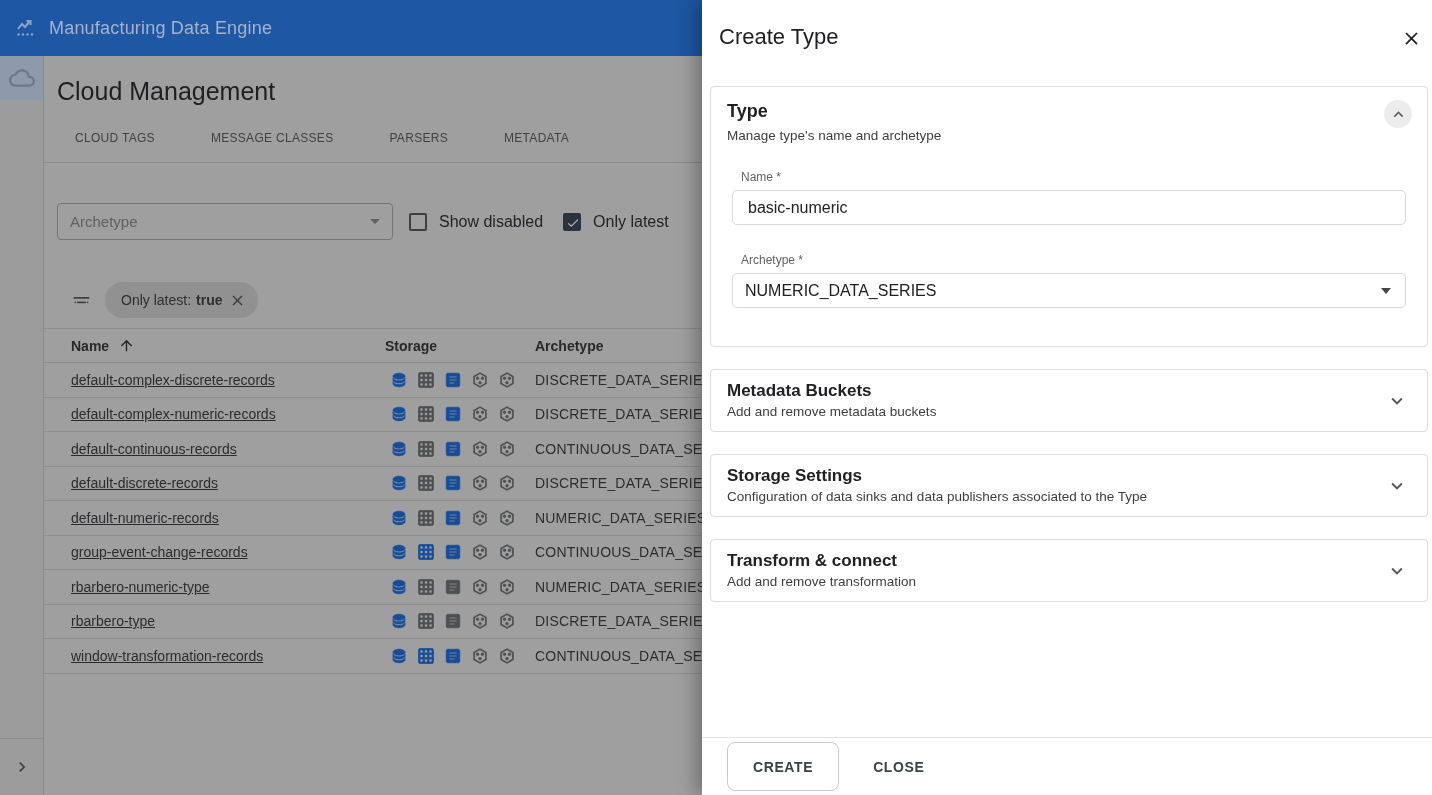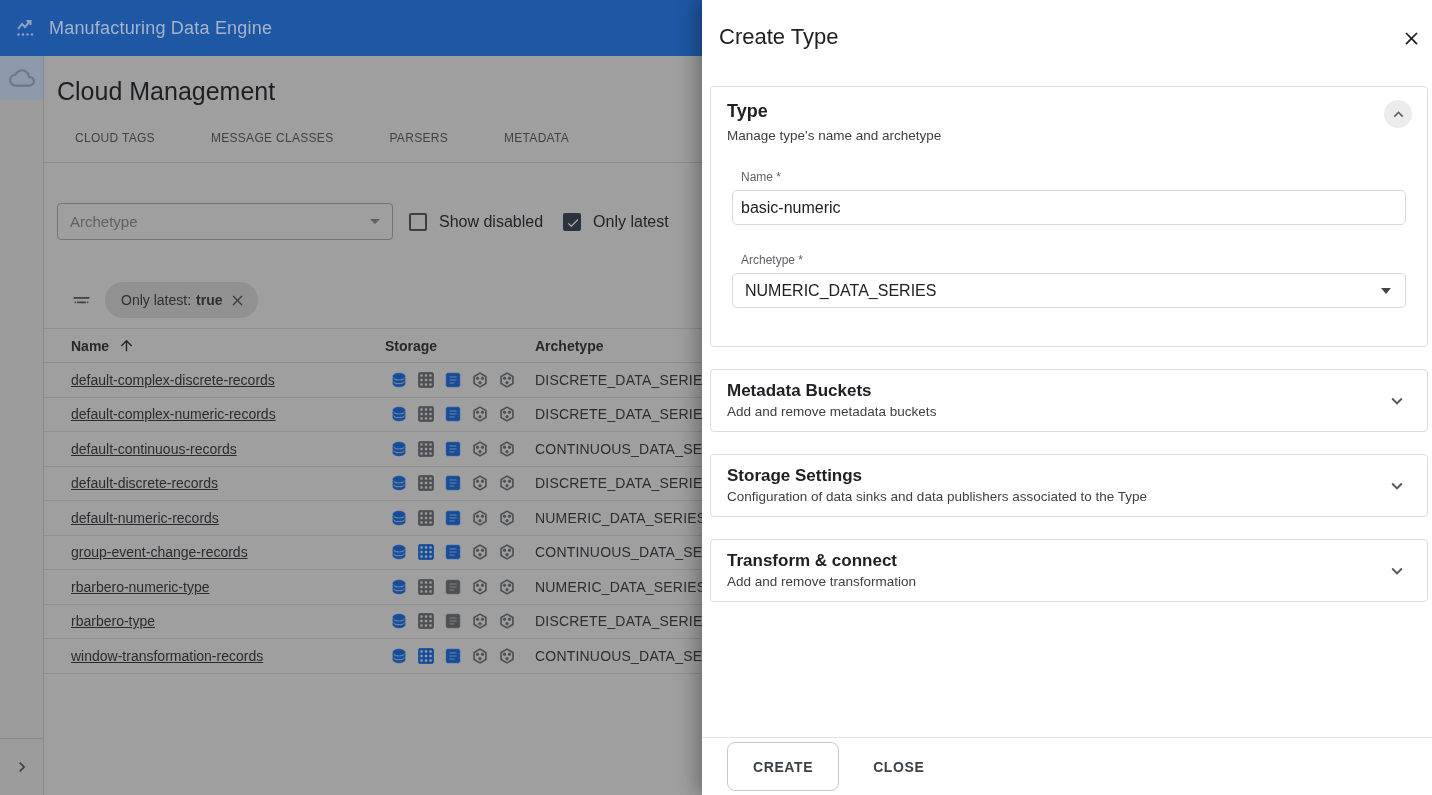--- a/index.html
+++ b/index.html
@@ -63,21 +63,21 @@
   .drawer-body { position:absolute; top:86px; left:8px; right:4px; }
   .card { position:relative; border:1px solid #dadce0; border-radius:4px; background:#fff; margin-bottom:22px; }
   .type-card { padding:14px 16px 38px; }
   .card-title { font-size:18px; font-weight:700; color:#202124; line-height:21px; }
   .card-sub { font-size:13.5px; color:#3d4043; margin-top:6px; line-height:16px; }
   .collapse-btn { position:absolute; top:13px; right:15px; width:28px; height:28px; border-radius:50%; background:#ececec; display:flex; align-items:center; justify-content:center; cursor:pointer; border:none; }
 
   .form-field { margin:26px 5px 0; }
   .form-field + .form-field { margin-top:28px; }
   .field-label { font-size:12px; color:#5f6368; margin-left:9px; display:block; }
-  .text-input { margin-top:6px; width:100%; height:35px; border:1px solid #d6d8db; border-radius:5px; font-size:16px; color:#202124; padding:0 8px; font-family:"Liberation Sans",sans-serif; background:#fff; }
+  .text-input { margin-top:6px; width:100%; height:35px; border:1px solid #d6d8db; border-radius:5px; font-size:16px; color:#202124; padding:0 15px; font-family:"Liberation Sans",sans-serif; background:#fff; }
   .select-input { margin-top:6px; width:100%; height:35px; border:1px solid #d6d8db; border-radius:5px; font-size:16px; color:#202124; padding:0 14px 0 12px; display:flex; align-items:center; justify-content:space-between; cursor:pointer; background:#fff; }
   .select-caret { width:0; height:0; border-left:5px solid transparent; border-right:5px solid transparent; border-top:6px solid #44474a; }
 
   .acc-card { padding:9px 16px 11px; cursor:pointer; }
   .acc-title { font-size:17px; font-weight:700; color:#202124; line-height:19px; margin-top:2px; }
   .acc-sub { font-size:13.5px; color:#3d4043; margin-top:4px; line-height:16px; }
   .acc-chevron { position:absolute; right:19px; top:50%; transform:translateY(-50%); display:flex; }
 
   .drawer-footer { position:absolute; bottom:0; left:0; right:0; height:58px; background:#fff; border-top:1px solid #e3e3e3; display:flex; align-items:center; padding-left:25px; }
   .btn-create { height:49px; padding:0 25px; border:1px solid #c7cacd; border-radius:8px; background:#fff; font-family:"Liberation Sans",sans-serif; font-size:14px; font-weight:700; letter-spacing:0.6px; color:#394149; cursor:pointer; }

